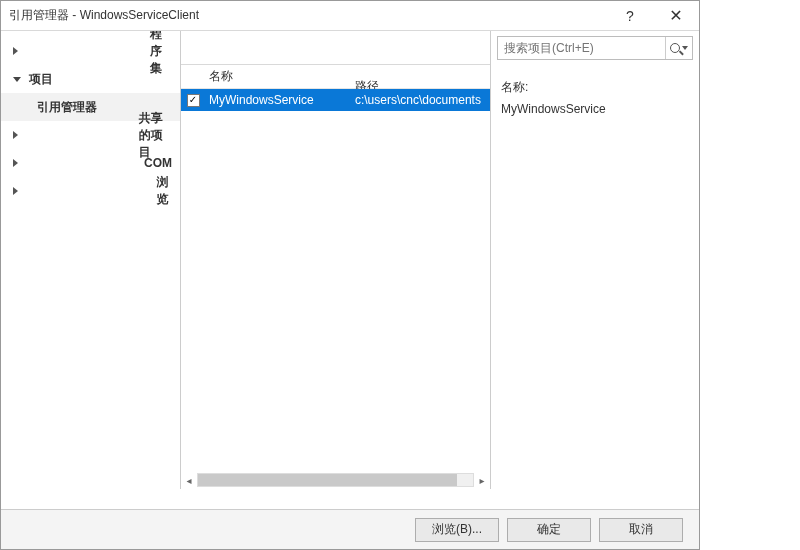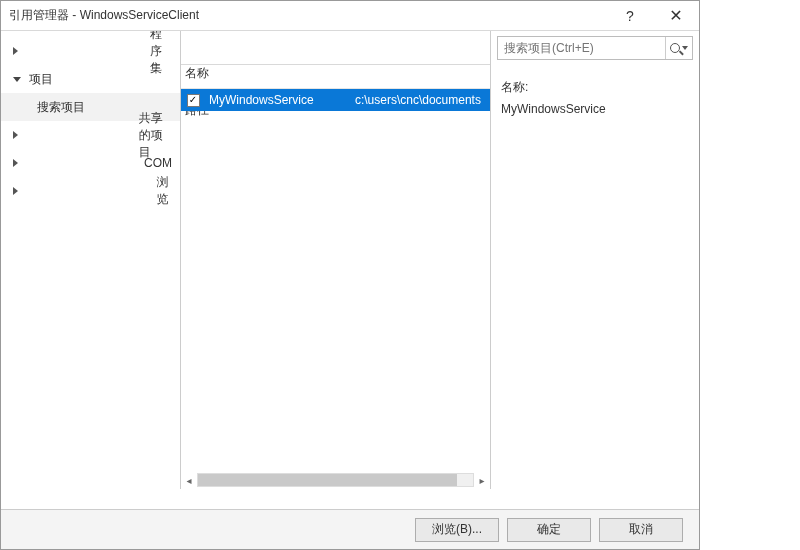--- a/index.html
+++ b/index.html
@@ -10,30 +10,30 @@
 
   .titlebar { height: 30px; display: flex; align-items: center; padding: 0 0 0 8px; border-bottom: 1px solid #d9d9d9; font-size: 12px; color: #333; }
   .titlebar .title-text { flex: 1; }
   .titlebar .win-btn { width: 46px; height: 30px; display: flex; align-items: center; justify-content: center; font-size: 14px; color: #333; }
   .titlebar .win-btn.close { font-size: 16px; }
 
   .body { flex: 1; display: flex; min-height: 0; }
 
   
   .nav { width: 180px; border-right: 1px solid #ccc; padding: 6px 0; background: #fff; overflow: hidden; }
-  .nav-item { display: flex; align-items: center; height: 28px; padding: 0 8px 0 12px; font-size: 12px; color: #333; }
+  .nav-item { display: flex; align-items: center; height: 28px; padding: 0 8px 0 12px; font-size: 12px; color: #333; font-weight: bold; }
   .nav-item.child { padding-left: 36px; background: #f2f2f2; }
   .tri { width: 0; height: 0; margin-right: 8px; display: inline-block; }
   .tri.right { border-top: 4px solid transparent; border-bottom: 4px solid transparent; border-left: 5px solid #555; }
   .tri.down { border-left: 4px solid transparent; border-right: 4px solid transparent; border-top: 5px solid #444; }
 
   
   .center { flex: 1; display: flex; flex-direction: column; border-right: 1px solid #ccc; min-width: 0; }
   .center-top-gap { height: 34px; border-bottom: 1px solid #d9d9d9; }
-  .grid-header { display: flex; height: 24px; align-items: flex-start; font-size: 12px; color: #333; border-bottom: 1px solid #e5e5e5; flex-direction: column; }
+  .grid-header { display: flex; height: 24px; align-items: center; font-size: 12px; color: #333; border-bottom: 1px solid #e5e5e5; }
   .grid-header .h-check { width: 24px; }
   .grid-header .h-name { flex: 1.05; padding-left: 4px; }
   .grid-header .h-path { flex: 1; padding-left: 4px; margin-top: 20px; }
   .grid-row { display: flex; height: 22px; align-items: center; font-size: 12px; background: #0a78d7; color: #fff; }
   .grid-row .c-check { width: 24px; display: flex; align-items: center; justify-content: center; }
   .grid-row .c-name { flex: 1.05; padding-left: 4px; white-space: nowrap; overflow: hidden; }
   .grid-row .c-path { flex: 1; padding-left: 4px; white-space: nowrap; overflow: hidden; }
   .checkbox { width: 13px; height: 13px; background: #fff; border: 1px solid #777; display: inline-flex; align-items: center; justify-content: center; font-size: 10px; color: #000; line-height: 1; }
   .grid-body { flex: 1; overflow: hidden; }
   .hscroll { height: 18px; display: flex; align-items: center; }
@@ -78,21 +78,21 @@
     <div class="nav">
       <div class="nav-item">
         <span class="tri right"></span>
         <span>程序集</span>
       </div>
       <div class="nav-item">
         <span class="tri down"></span>
         <span>项目</span>
       </div>
       <div class="nav-item child">
-        <span>搜索项目</span>
+        <span>引用管理器</span>
       </div>
       <div class="nav-item">
         <span class="tri right"></span>
         <span>共享的项目</span>
       </div>
       <div class="nav-item">
         <span class="tri right"></span>
         <span>COM</span>
       </div>
       <div class="nav-item">

